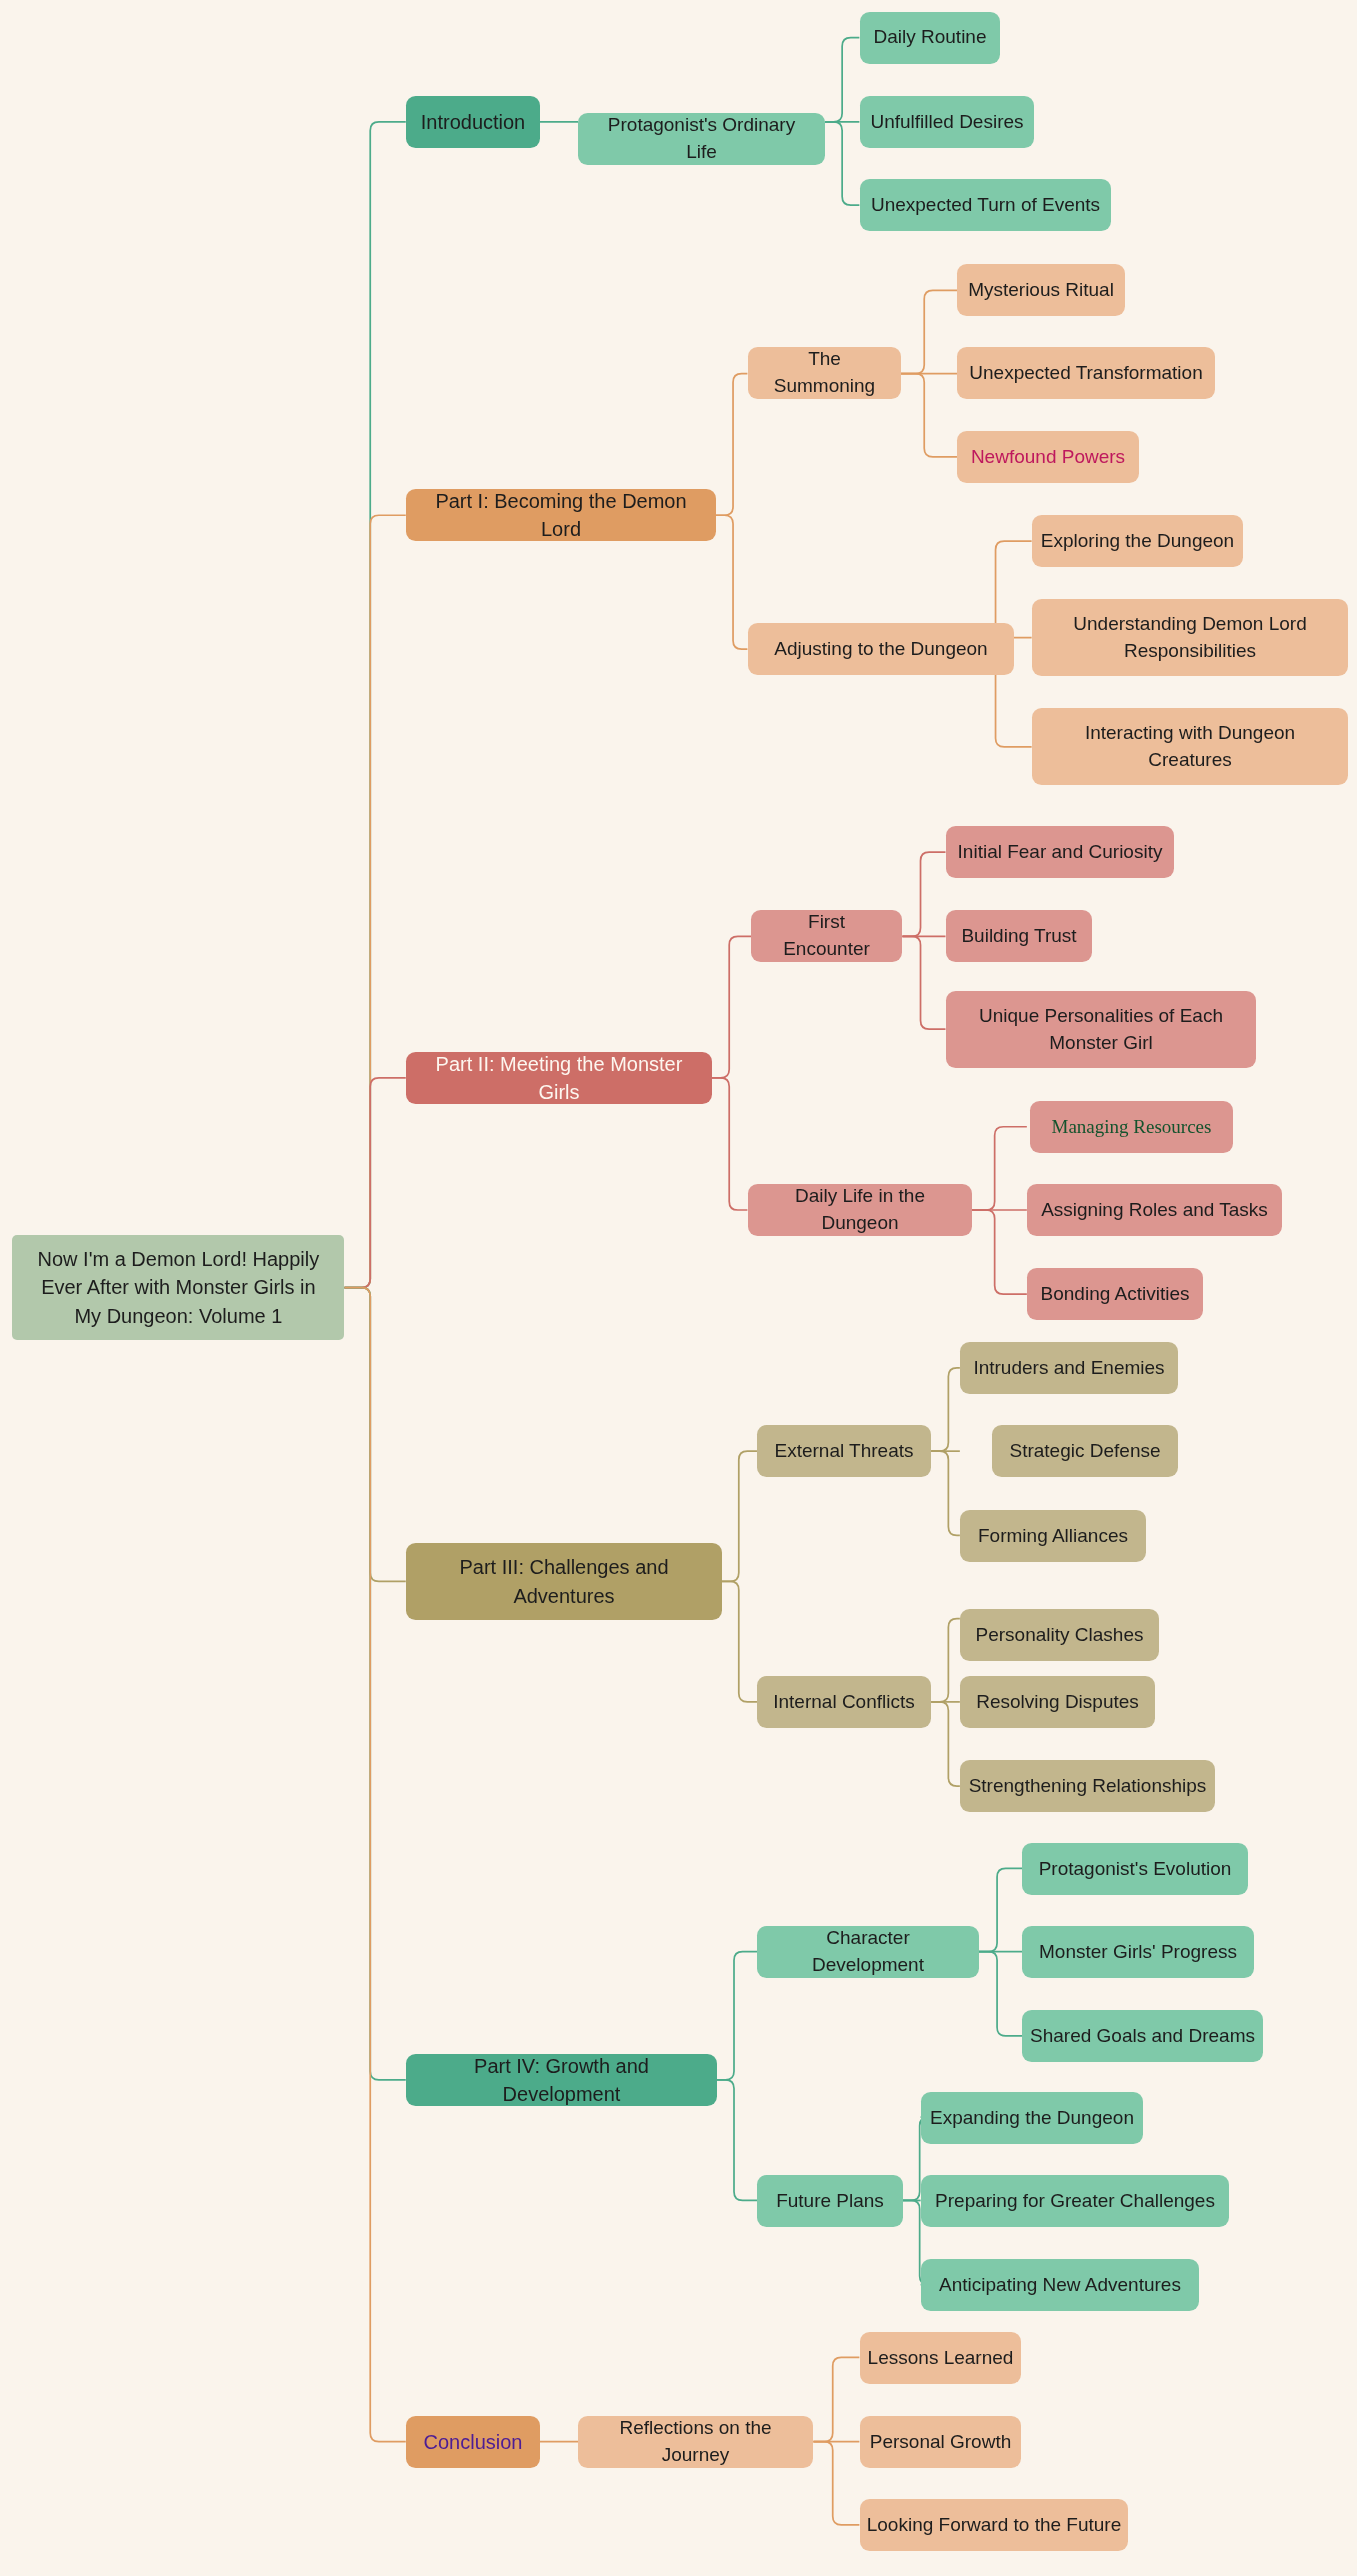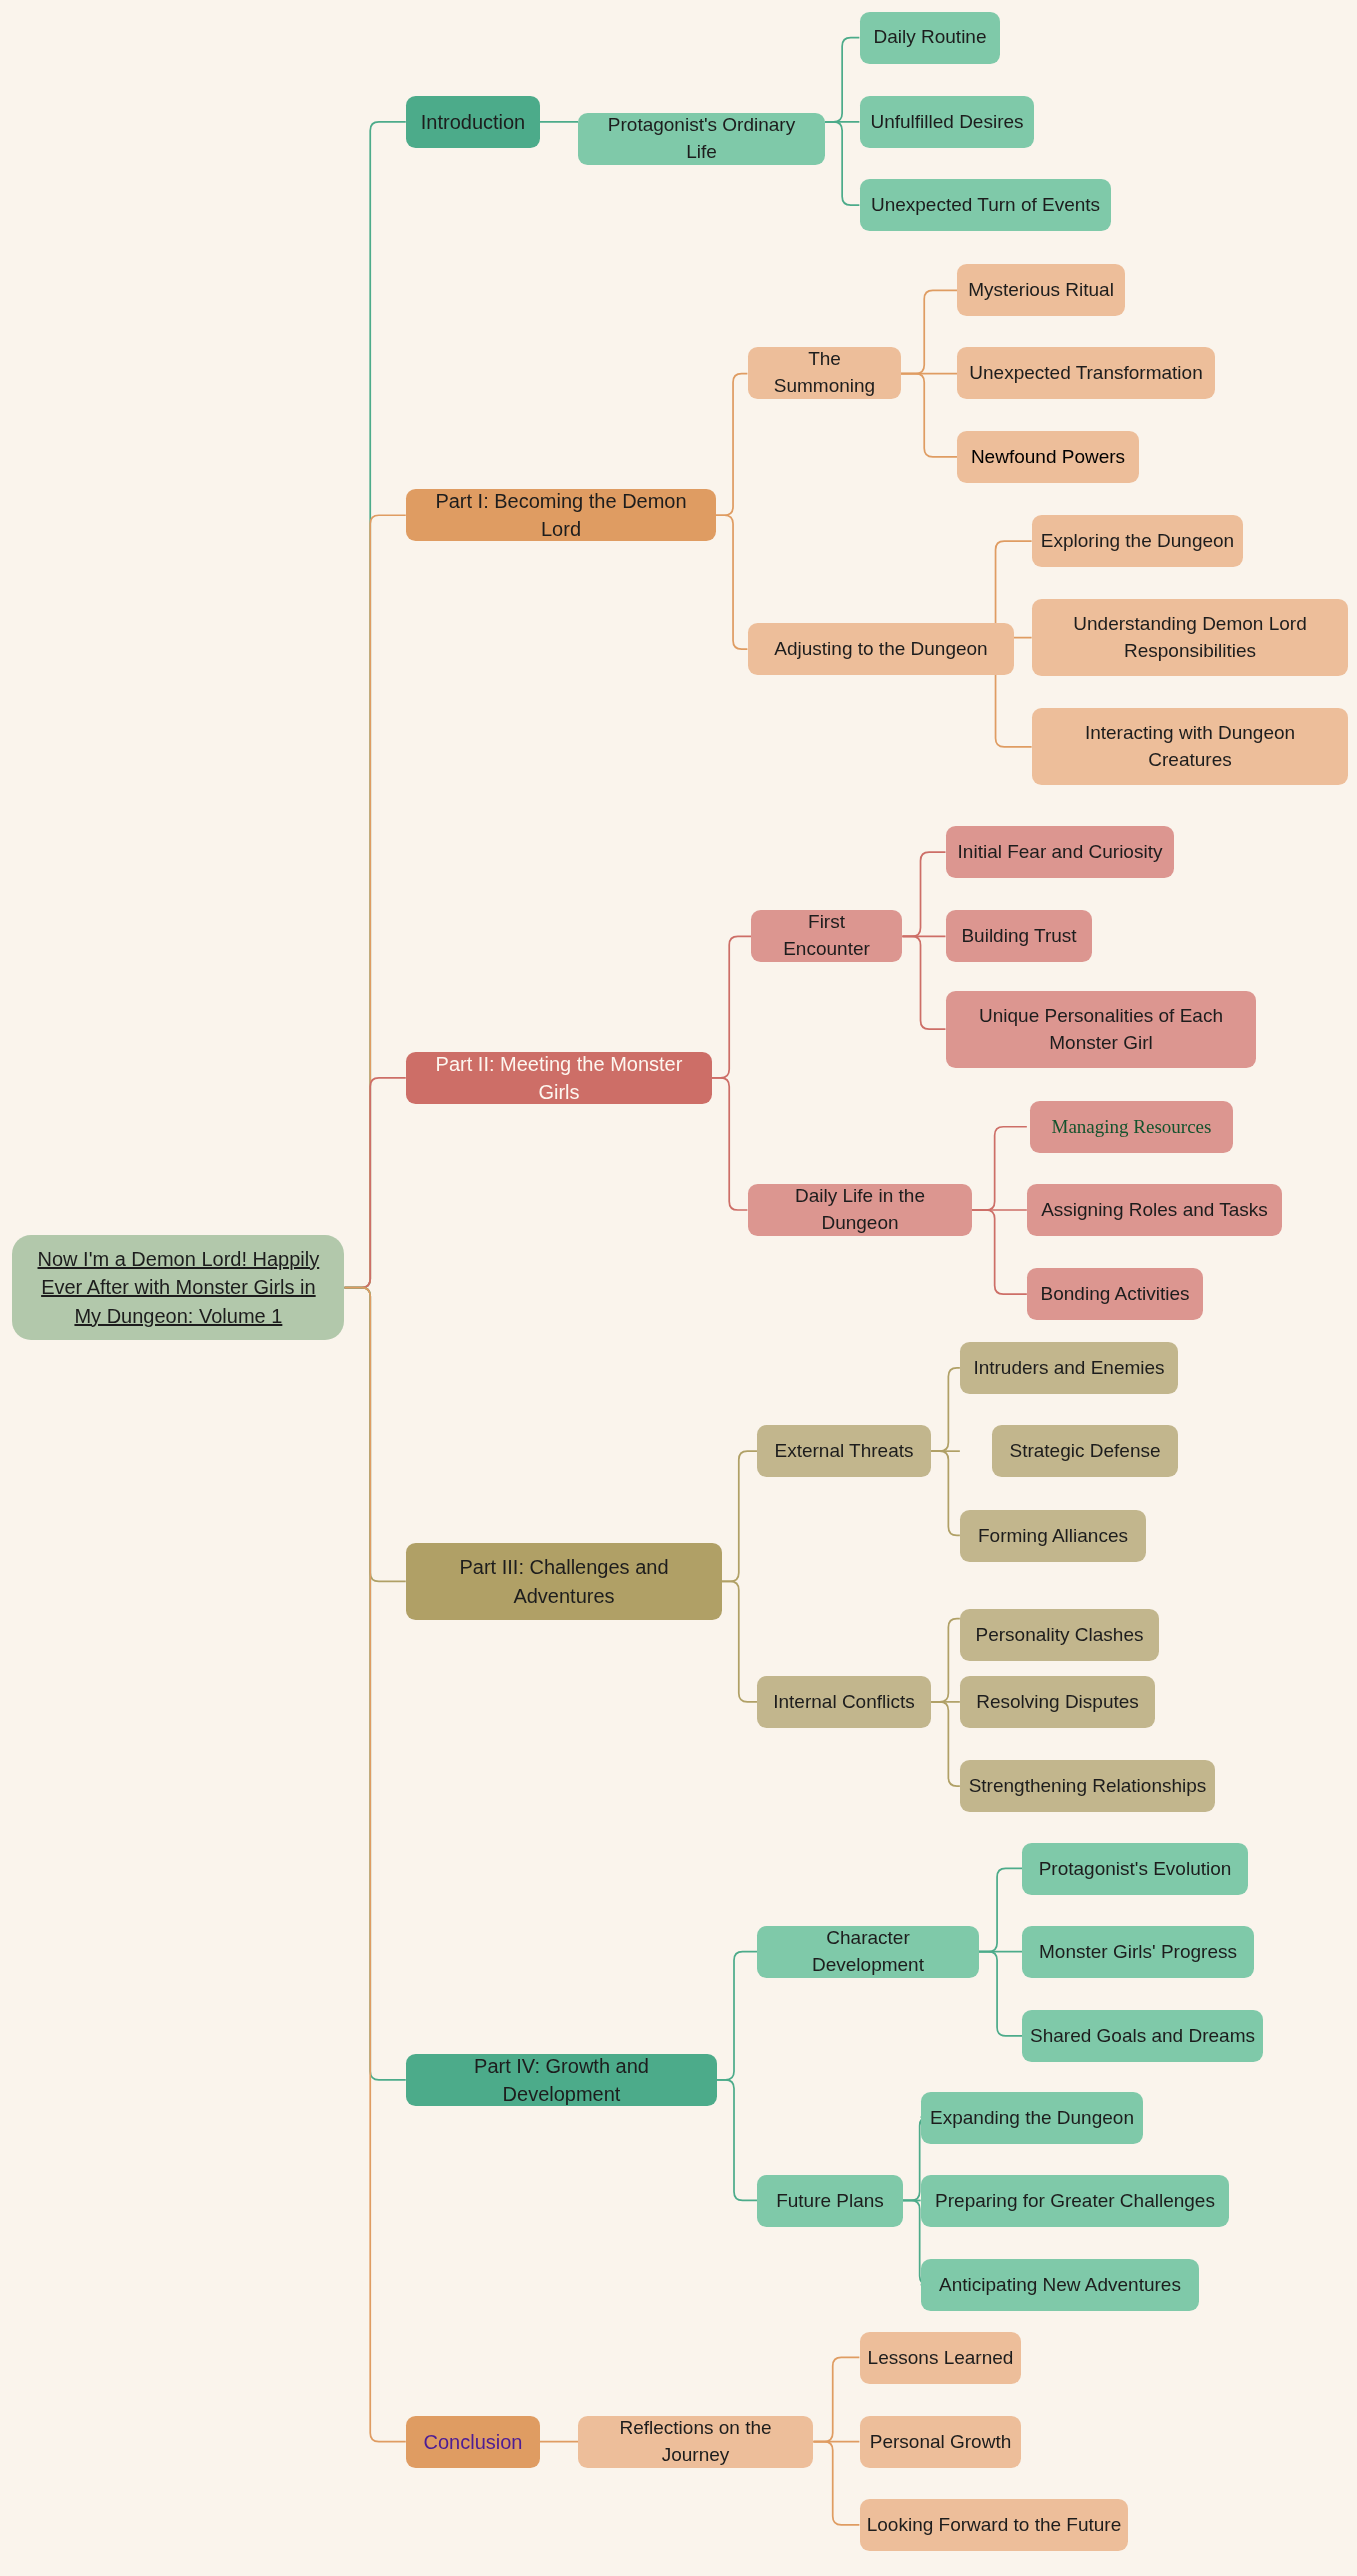--- a/index.html
+++ b/index.html
@@ -33,22 +33,21 @@
     align-items: center;
     justify-content: center;
     text-align: center;
     border-radius: 9.6px;
     color: #1d1d1d;
     line-height: 1.42;
     padding: 0 13.4px;
     white-space: pre-line;
   }
   .node.center {
-    border-radius: 19px;
-    text-decoration: underline;
+    border-radius: 5px;
   }
   .node.l1 { font-size: 20px; }
   .node.l2 { font-size: 19px; }
   .node.l3 { font-size: 19px; }
   .node.center { font-size: 20px; }
 </style>
 </head>
 <body>
 
 <div id="mindmap-root">
@@ -106,21 +105,21 @@
 My Dungeon: Volume 1</div>
       <div class="node l1" style="left: 406px; top: 96px; width: 134px; height: 52px; background: rgb(76, 171, 138); color: rgb(29, 29, 29);">Introduction</div>
       <div class="node l2" style="left: 578px; top: 96px; width: 247px; height: 52px; background: rgb(127, 201, 169); color: rgb(29, 29, 29); margin-top: 17px;">Protagonist's Ordinary Life</div>
       <div class="node l3" style="left: 860px; top: 11.5px; width: 140px; height: 52px; background: rgb(127, 201, 169); color: rgb(29, 29, 29); white-space: nowrap;">Daily Routine</div>
       <div class="node l3" style="left: 860px; top: 96px; width: 174px; height: 52px; background: rgb(127, 201, 169); color: rgb(29, 29, 29); white-space: nowrap;">Unfulfilled Desires</div>
       <div class="node l3" style="left: 860px; top: 179px; width: 251px; height: 52px; background: rgb(127, 201, 169); color: rgb(29, 29, 29); white-space: nowrap;">Unexpected Turn of Events</div>
       <div class="node l1" style="left: 406px; top: 489px; width: 310px; height: 52px; background: rgb(223, 156, 98); color: rgb(29, 29, 29);">Part I: Becoming the Demon Lord</div>
       <div class="node l2" style="left: 748px; top: 347px; width: 153px; height: 52px; background: rgb(237, 190, 154); color: rgb(29, 29, 29);">The Summoning</div>
       <div class="node l3" style="left: 957px; top: 264px; width: 168px; height: 52px; background: rgb(237, 190, 154); color: rgb(29, 29, 29); white-space: nowrap;">Mysterious Ritual</div>
       <div class="node l3" style="left: 957px; top: 347px; width: 258px; height: 52px; background: rgb(237, 190, 154); color: rgb(29, 29, 29); white-space: nowrap;">Unexpected Transformation</div>
-      <div class="node l3" style="left: 957px; top: 431px; width: 182px; height: 52px; background: rgb(237, 190, 154); color: #000000; white-space: nowrap;">Newfound Powers</div>
+      <div class="node l3" style="left: 957px; top: 431px; width: 182px; height: 52px; background: rgb(237, 190, 154); color: #be185d; white-space: nowrap;">Newfound Powers</div>
       <div class="node l2" style="left: 748px; top: 623px; width: 266px; height: 52px; background: rgb(237, 190, 154); color: rgb(29, 29, 29);">Adjusting to the Dungeon</div>
       <div class="node l3" style="left: 1032px; top: 515px; width: 211px; height: 52px; background: rgb(237, 190, 154); color: rgb(29, 29, 29); white-space: nowrap;">Exploring the Dungeon</div>
       <div class="node l3" style="left: 1032px; top: 599px; width: 316px; height: 77px; background: rgb(237, 190, 154); color: rgb(29, 29, 29);">Understanding Demon Lord
 Responsibilities</div>
       <div class="node l3" style="left: 1032px; top: 708px; width: 316px; height: 77px; background: rgb(237, 190, 154); color: rgb(29, 29, 29);">Interacting with Dungeon
 Creatures</div>
       <div class="node l1" style="left: 406px; top: 1052px; width: 306px; height: 52px; background: rgb(205, 110, 103); color: rgb(253, 246, 239);">Part II: Meeting the Monster Girls</div>
       <div class="node l2" style="left: 751px; top: 910px; width: 151px; height: 52px; background: rgb(220, 150, 144); color: rgb(29, 29, 29);">First Encounter</div>
       <div class="node l3" style="left: 946px; top: 826px; width: 228px; height: 52px; background: rgb(220, 150, 144); color: rgb(29, 29, 29); white-space: nowrap;">Initial Fear and Curiosity</div>
       <div class="node l3" style="left: 946px; top: 910px; width: 146px; height: 52px; background: rgb(220, 150, 144); color: rgb(29, 29, 29); white-space: nowrap;">Building Trust</div>

